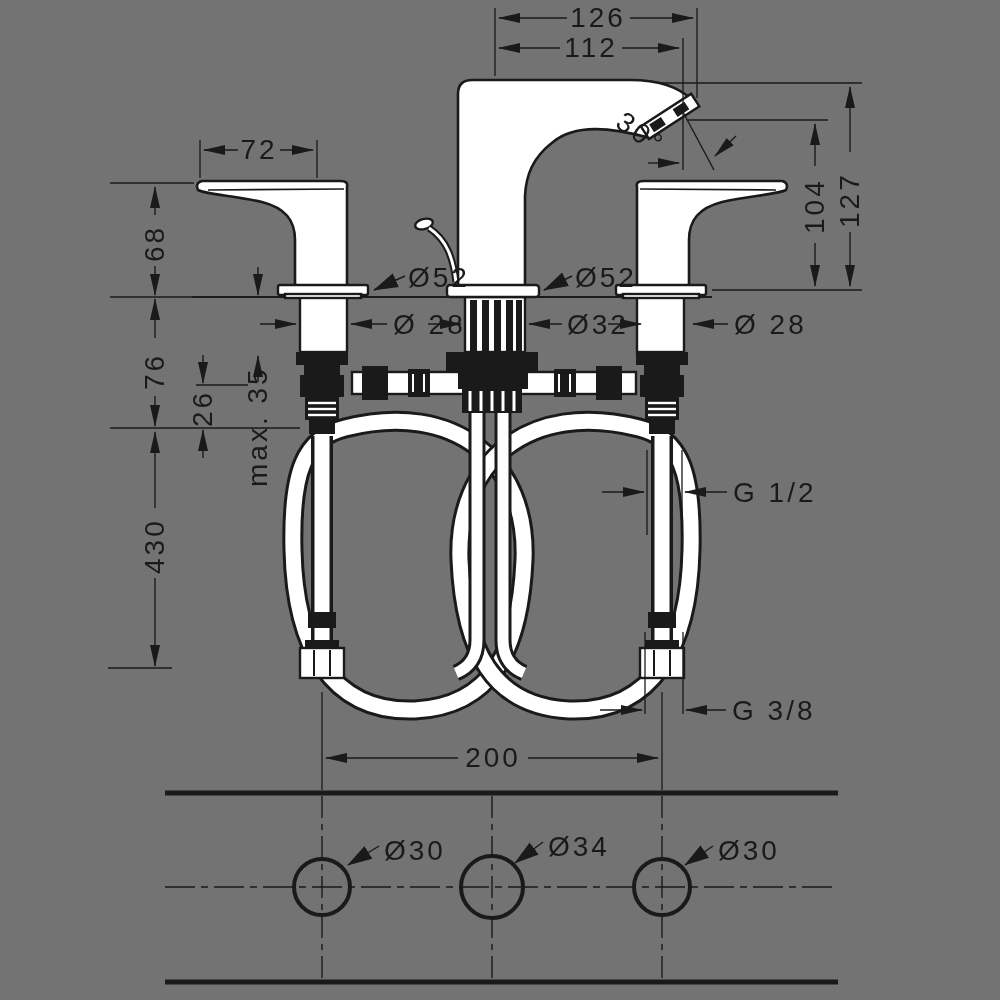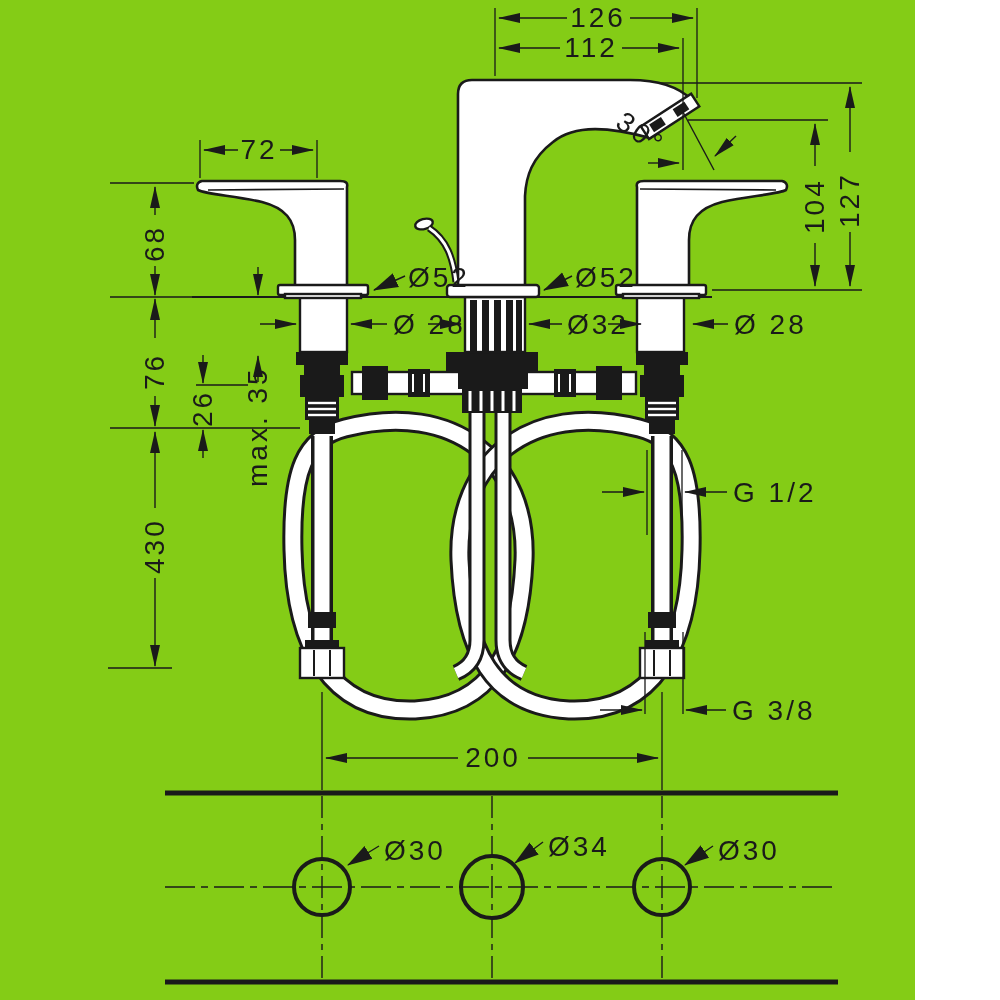--- a/index.html
+++ b/index.html
@@ -1,16 +1,16 @@
 <!DOCTYPE html>
 <html><head>
 <meta charset="utf-8">
 <style>
   html,body{margin:0;padding:0;background:#ffffff;}
-  .stage{width:915px;height:1000px;position:relative;background:#84cc16;overflow:hidden;}
+  .stage{width:1000px;height:1000px;position:relative;background:#737373;overflow:hidden;}
   svg{display:block;}
   .outline-fill{fill:#ffffff;stroke:#1a1a1a;stroke-width:2.6;stroke-linejoin:round;}
   .thin{fill:none;stroke:#1a1a1a;stroke-width:1.3;}
   .dimline{fill:none;stroke:#1a1a1a;stroke-width:1.4;}
   .blk{fill:#1a1a1a;stroke:none;}
   .wht{fill:#ffffff;stroke:#1a1a1a;stroke-width:2.4;}
   .tube-o{fill:none;stroke:#1a1a1a;stroke-width:22;}
   .tube-i{fill:none;stroke:#ffffff;stroke-width:15;}
   .tube2-o{fill:none;stroke:#1a1a1a;stroke-width:17;}
   .tube2-i{fill:none;stroke:#ffffff;stroke-width:11;}

